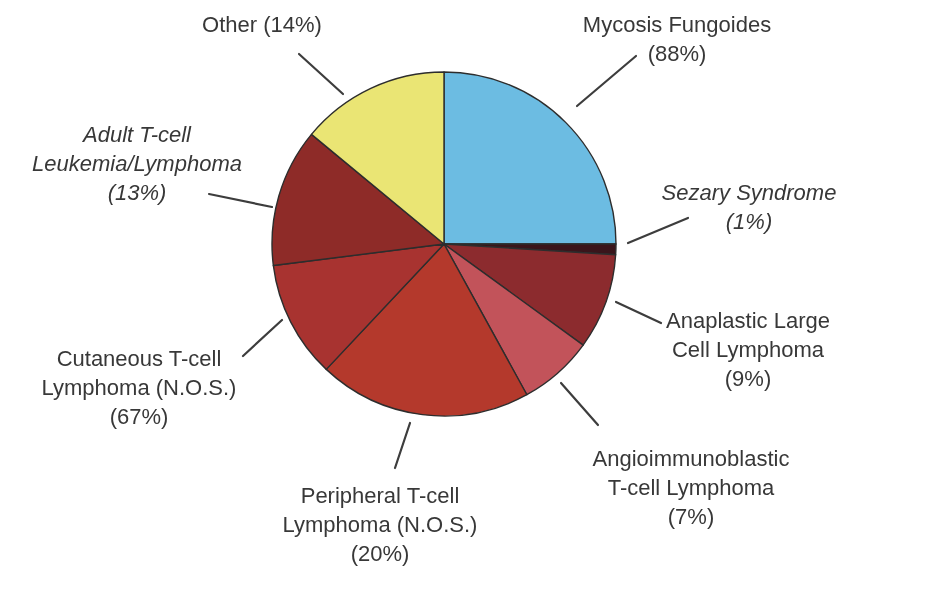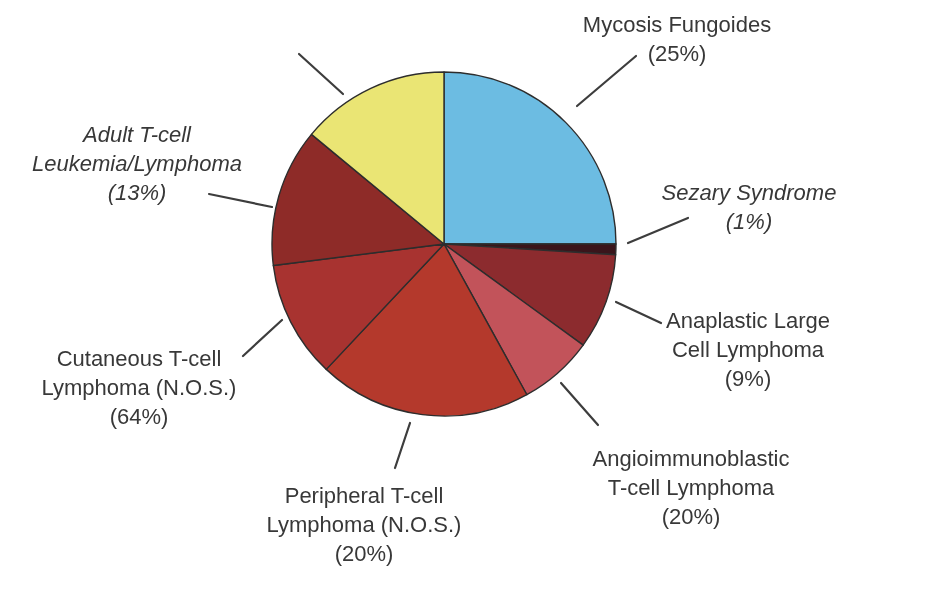--- a/index.html
+++ b/index.html
@@ -47,39 +47,40 @@
       <line x1="299" y1="54" x2="343" y2="94" stroke="#3d3d3d" stroke-width="2.2" stroke-linecap="round"></line>
       <line x1="636" y1="56" x2="577" y2="106" stroke="#3d3d3d" stroke-width="2.2" stroke-linecap="round"></line>
       <line x1="628" y1="243" x2="688" y2="218" stroke="#3d3d3d" stroke-width="2.2" stroke-linecap="round"></line>
       <line x1="616" y1="302" x2="661" y2="323" stroke="#3d3d3d" stroke-width="2.2" stroke-linecap="round"></line>
       <line x1="561" y1="383" x2="598" y2="425" stroke="#3d3d3d" stroke-width="2.2" stroke-linecap="round"></line>
       <line x1="410" y1="423" x2="395" y2="468" stroke="#3d3d3d" stroke-width="2.2" stroke-linecap="round"></line>
       <line x1="243" y1="356" x2="282" y2="320" stroke="#3d3d3d" stroke-width="2.2" stroke-linecap="round"></line>
       <line x1="209" y1="194" x2="272" y2="207" stroke="#3d3d3d" stroke-width="2.2" stroke-linecap="round"></line>
     </svg>
 
+  <div class="pie-label" style="left:262px; top:10px;">Other (14%)</div>
 
   <div class="pie-label" style="left:677px; top:10px;">Mycosis Fungoides
-(25%)</div>
+(88%)</div>
 
   <div class="pie-label" style="left:749px; top:178px;font-style:italic;">Sezary Syndrome
 (1%)</div>
 
   <div class="pie-label" style="left:748px; top:306px;">Anaplastic Large
 Cell Lymphoma
 (9%)</div>
 
   <div class="pie-label" style="left:691px; top:444px;">Angioimmunoblastic
 T-cell Lymphoma
-(20%)</div>
+(7%)</div>
 
-  <div class="pie-label" style="left:364px; top:481px;">Peripheral T-cell
+  <div class="pie-label" style="left:380px; top:481px;">Peripheral T-cell
 Lymphoma (N.O.S.)
 (20%)</div>
 
   <div class="pie-label" style="left:139px; top:344px;">Cutaneous T-cell
 Lymphoma (N.O.S.)
-(64%)</div>
+(67%)</div>
 
   <div class="pie-label" style="left:137px; top:120px;font-style:italic;">Adult T-cell
 Leukemia/Lymphoma
 (13%)</div>
 </div>
 
 </body></html>

